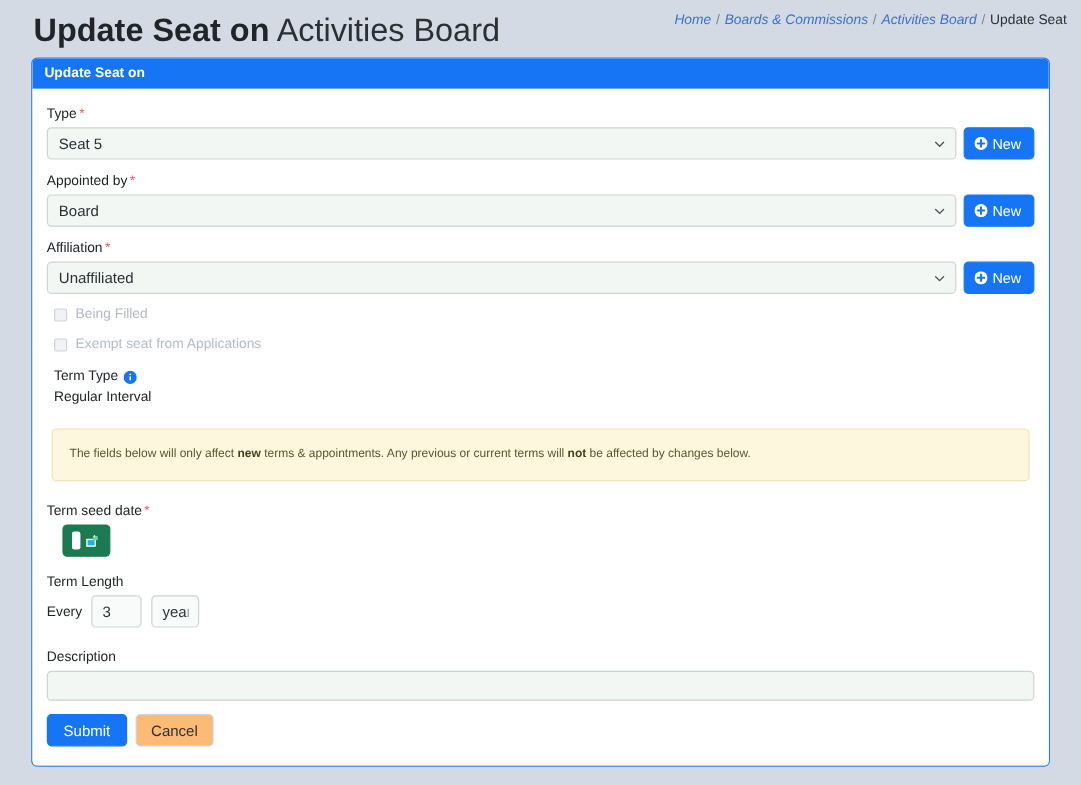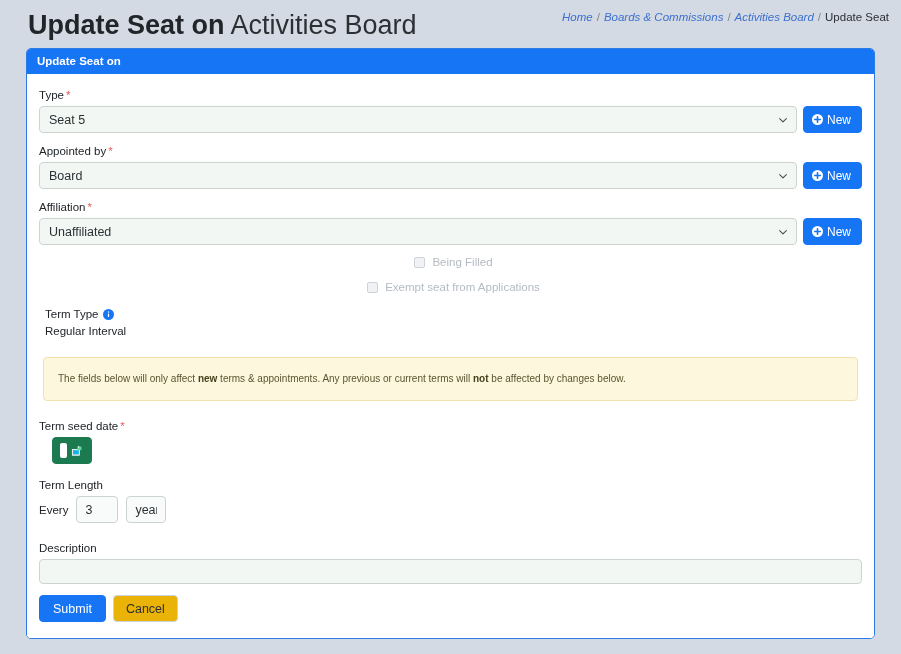--- a/index.html
+++ b/index.html
@@ -124,21 +124,20 @@
     display: inline-block;
     flex: 0 0 auto;
   }
 
   
   .check-row {
     display: flex;
     align-items: center;
     margin: 0 0 12px 6px;
     gap: 7px;
-    justify-content: center;
   }
   .check-row:first-of-type { margin-top: 14px; }
   .cbox {
     width: 11px; height: 11px;
     border: 1px solid #ccd3da;
     border-radius: 2px;
     background: #f0f2f4;
     flex: 0 0 auto;
   }
   .check-label {
@@ -266,21 +265,21 @@
     border: 1px solid #1675f5;
     color: #fff;
     border-radius: 4px;
     font-size: 12.5px;
     padding: 0 13px;
     height: 27px;
     cursor: pointer;
     font-family: "Liberation Sans", sans-serif;
   }
   .btn-cancel {
-    background: #eab308;
+    background: #fdba74;
     border: 1px solid #ccd3da;
     color: #2b3035;
     border-radius: 4px;
     font-size: 12.5px;
     padding: 0 12px;
     height: 27px;
     cursor: pointer;
     font-family: "Liberation Sans", sans-serif;
   }
   .mt18 { margin-top: 18px; }

